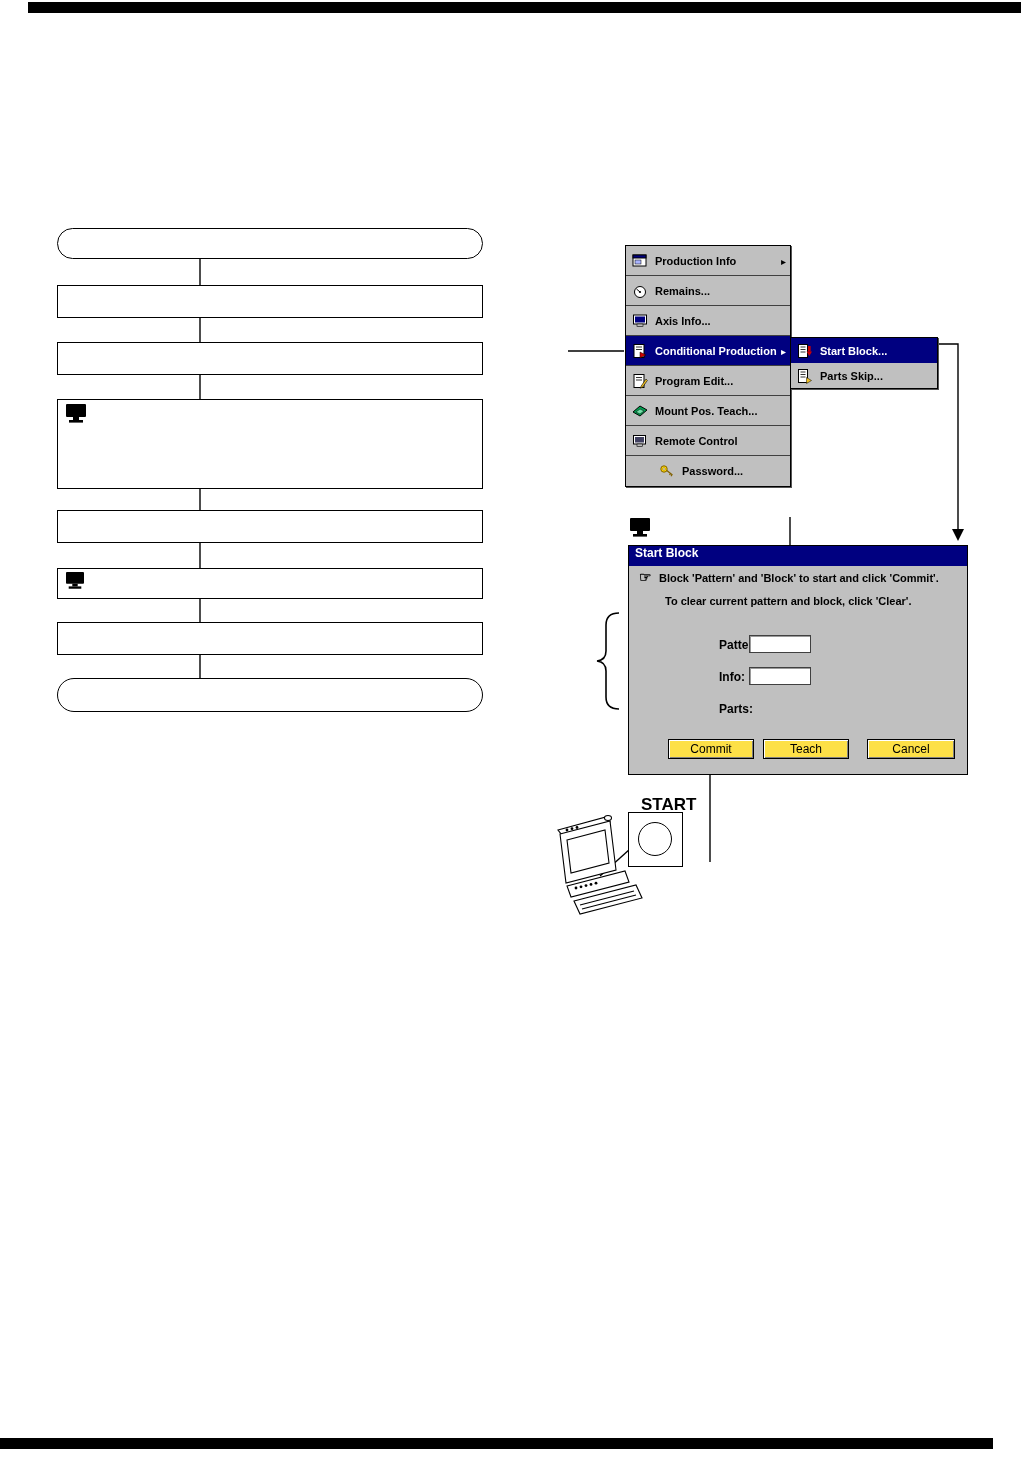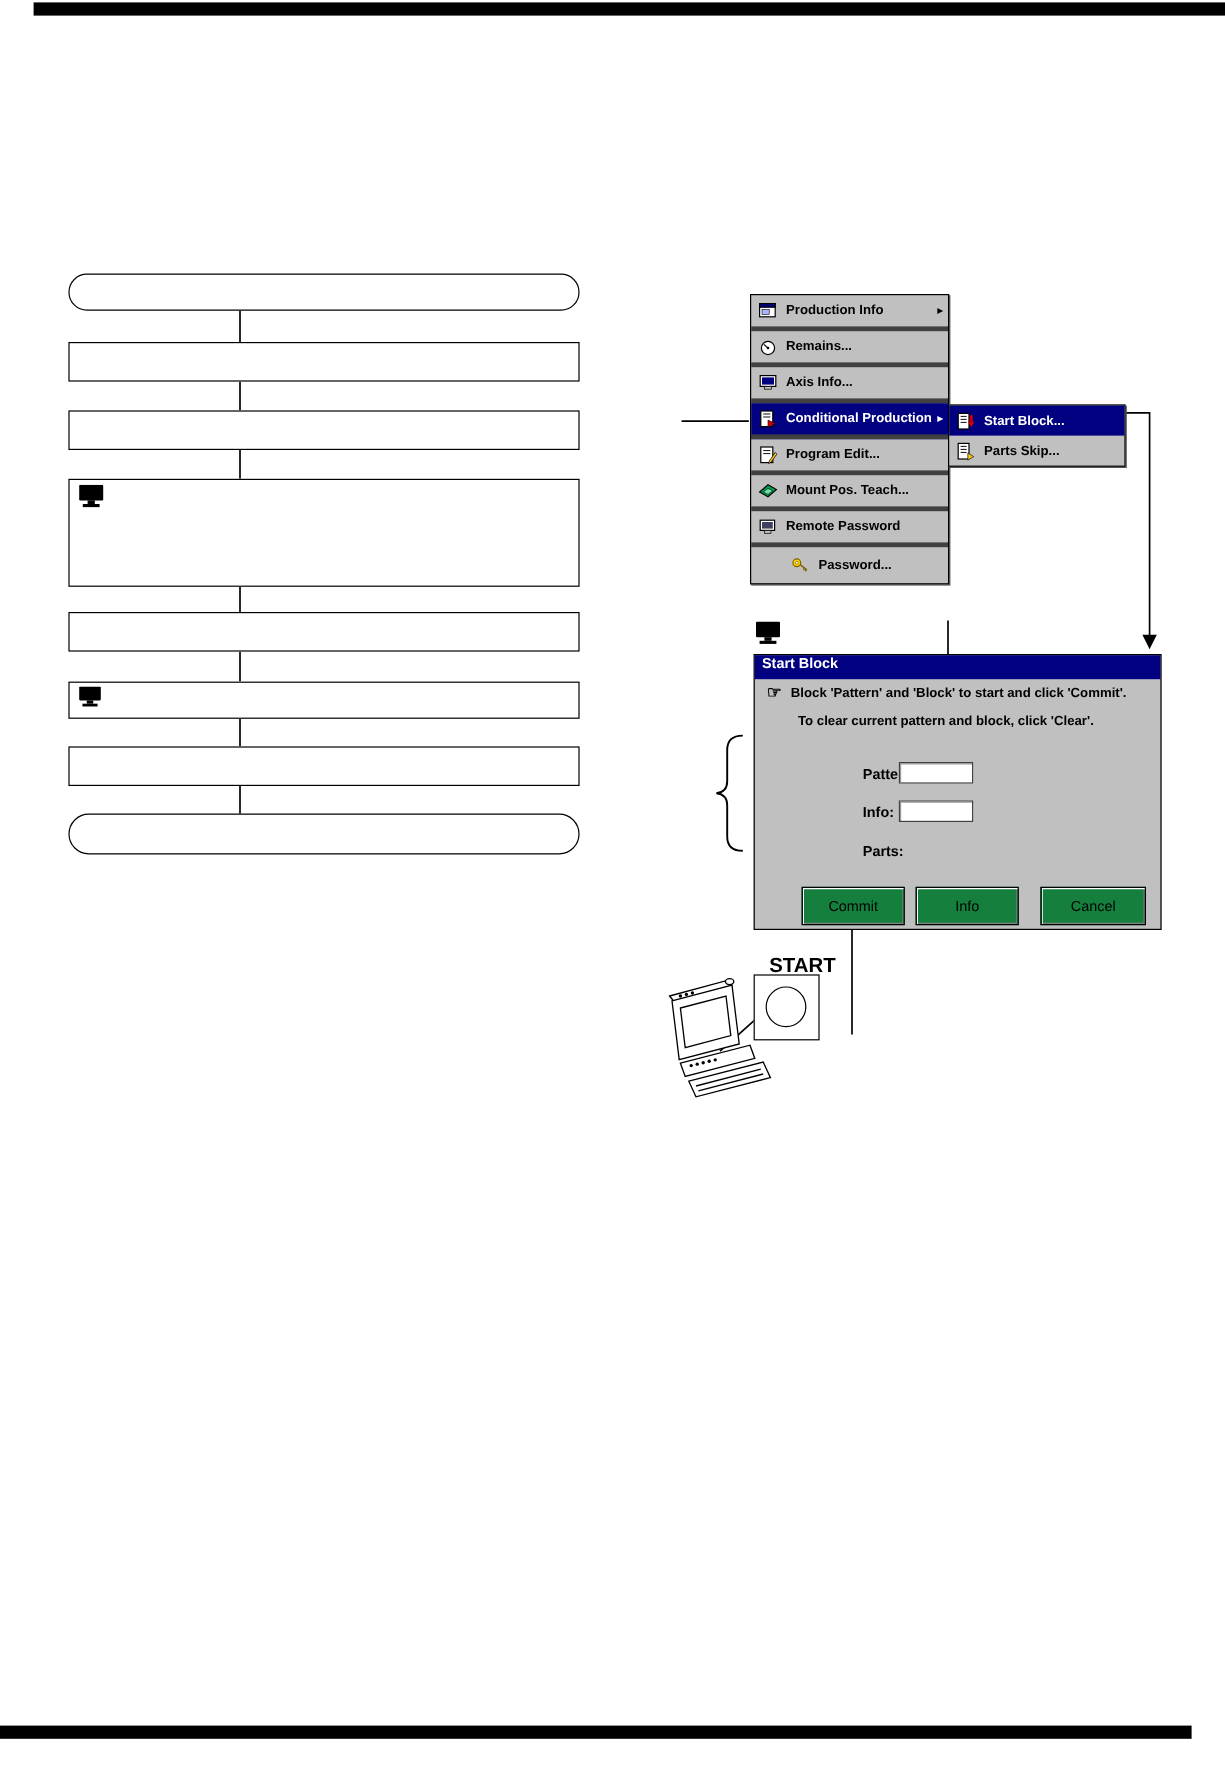--- a/index.html
+++ b/index.html
@@ -13,21 +13,21 @@
 
   .overlay { position:absolute; left:0; top:0; z-index:1; pointer-events:none; }
 
   
   .fc { position:absolute; left:57px; width:426px; background:#fff; border:1.5px solid #000; z-index:2; }
   .fc.stadium { border-radius:17px; }
   .fc .mon { position:absolute; left:6px; top:4px; }
 
   
   .menu { position:absolute; left:625px; top:245px; width:166px; background:#c0c0c0; border:1px solid #000; box-shadow:1px 1px 0 #555; z-index:3; }
-  .mi { position:relative; display:flex; align-items:center; height:30px; padding:0 4px; border-bottom:4px solid #404040; cursor:default; }
+  .mi { position:relative; display:flex; align-items:center; height:30px; padding:0 4px; border-bottom:1px solid #404040; cursor:default; }
   .mi:last-child { border-bottom:none;padding-left:31px; }
   .ic { width:20px; height:16px; display:flex; align-items:center; justify-content:center; flex:none; }
   .ml { font-size:11px; font-weight:bold; color:#000; margin-left:5px; white-space:nowrap; }
   .arr { position:absolute; right:4px; top:50%; transform:translateY(-50%); font-size:10px; color:#000; }
   .mi.hl { background:#000080;text-align:center; }
   .mi.hl .ml, .mi.hl .arr { color:#fff; }
 
   
   .submenu { position:absolute; left:790px; top:337px; width:148px; background:#c0c0c0; border:1px solid #000; box-shadow:1px 1px 0 #555; z-index:3; }
   .smi { position:relative; display:flex; align-items:center; height:25px; padding:0 4px; cursor:default; }
@@ -36,21 +36,21 @@
   .smi.hl .ml { color:#fff; }
 
   
   .dialog { position:absolute; left:628px; top:545px; width:340px; height:230px; background:#c0c0c0; border:1px solid #000; z-index:3; }
   .titlebar { height:20px; background:#000080; color:#fff; font-size:12px; font-weight:bold; display:flex; padding-left:6px; }
   .hand { position:absolute; left:10px; top:23px; font-size:14px; font-weight:bold; }
   .instr1 { position:absolute; left:30px; top:26px; font-size:11px; font-weight:bold; white-space:nowrap; }
   .instr2 { position:absolute; left:36px; top:49px; font-size:11px; font-weight:bold; white-space:nowrap; }
   .flabel { position:absolute; font-size:12px; font-weight:bold;padding-left:28px; }
   .field { position:absolute; width:62px; height:18px; background:#fff; border:1px solid #404040; box-shadow:inset 1px 1px 0 #9a9a9a; font-size:11px; padding:0 2px; font-family:inherit; }
-  .btn { position:absolute; height:32px; background:#15803d; border:1px solid #000; box-shadow:inset 1px 1px 0 #fff, inset -1px -1px 0 #808080; font-size:12px; font-family:inherit; cursor:default; }
+  .btn { position:absolute; height:20px; background:#fde047; border:1px solid #000; box-shadow:inset 1px 1px 0 #fff, inset -1px -1px 0 #808080; font-size:12px; font-family:inherit; cursor:default; }
 
   
   .mon-free { position:absolute; z-index:3; }
 
   
   .start-label { position:absolute; left:641px; top:795px; font-size:17px; font-weight:bold; z-index:3; }
   .start-box { position:absolute; left:628px; top:812px; width:55px; height:55px; background:#fff; border:1.5px solid #000; z-index:3; }
   .start-circle { position:absolute; left:9px; top:9px; width:34px; height:34px; border:1.8px solid #000; border-radius:50%; background:#fff; }
 </style>
 </head>
@@ -190,21 +190,21 @@
       <span class="ml">Mount Pos. Teach...</span>
     </div>
     <div class="mi">
       <span class="ic">
         <svg width="16" height="16" viewBox="0 0 16 16">
             <rect x="1.5" y="2.5" width="12" height="8.5" fill="#fff" stroke="#000"></rect>
             <rect x="3" y="4" width="9" height="5.5" fill="#404060"></rect>
             <rect x="5" y="11" width="5.5" height="2.4" fill="#c0c0c0" stroke="#000" stroke-width="0.6"></rect>
           </svg>
       </span>
-      <span class="ml">Remote Password</span>
+      <span class="ml">Remote Control</span>
     </div>
     <div class="mi">
       <span class="ic">
         <svg width="16" height="16" viewBox="0 0 16 16">
             <circle cx="5" cy="6" r="3.2" fill="#ffd700" stroke="#806000"></circle>
             <circle cx="5" cy="6" r="1.2" fill="#fff" stroke="#806000" stroke-width="0.6"></circle>
             <path d="M7.8 7.5 L13.5 12 M11.5 10.5 L10.5 12 M13 11.6 L12 13.2" stroke="#806000" stroke-width="1.2" fill="none"></path>
           </svg>
       </span>
       <span class="ml">Password...</span>
@@ -257,21 +257,21 @@
 
     <div class="flabel" style="left:62px;top:92px">Pattern:</div>
     <input class="field" style="left: 120px; top: 89px;" value="">
 
     <div class="flabel" style="left:62px;top:124px">Info:</div>
     <input class="field" style="left: 120px; top: 121px;" value="">
 
     <div class="flabel" style="left:62px;top:156px">Parts:</div>
 
     <button class="btn" style="left:39px;top:193px;width:86px">Commit</button>
-    <button class="btn" style="left:134px;top:193px;width:86px">Info</button>
+    <button class="btn" style="left:134px;top:193px;width:86px">Teach</button>
     <button class="btn" style="left:238px;top:193px;width:88px">Cancel</button>
   </div>
 
   <div class="start-label">START</div>
   <div class="start-box">
     <div class="start-circle"></div>
   </div>
 
 </div>
 

